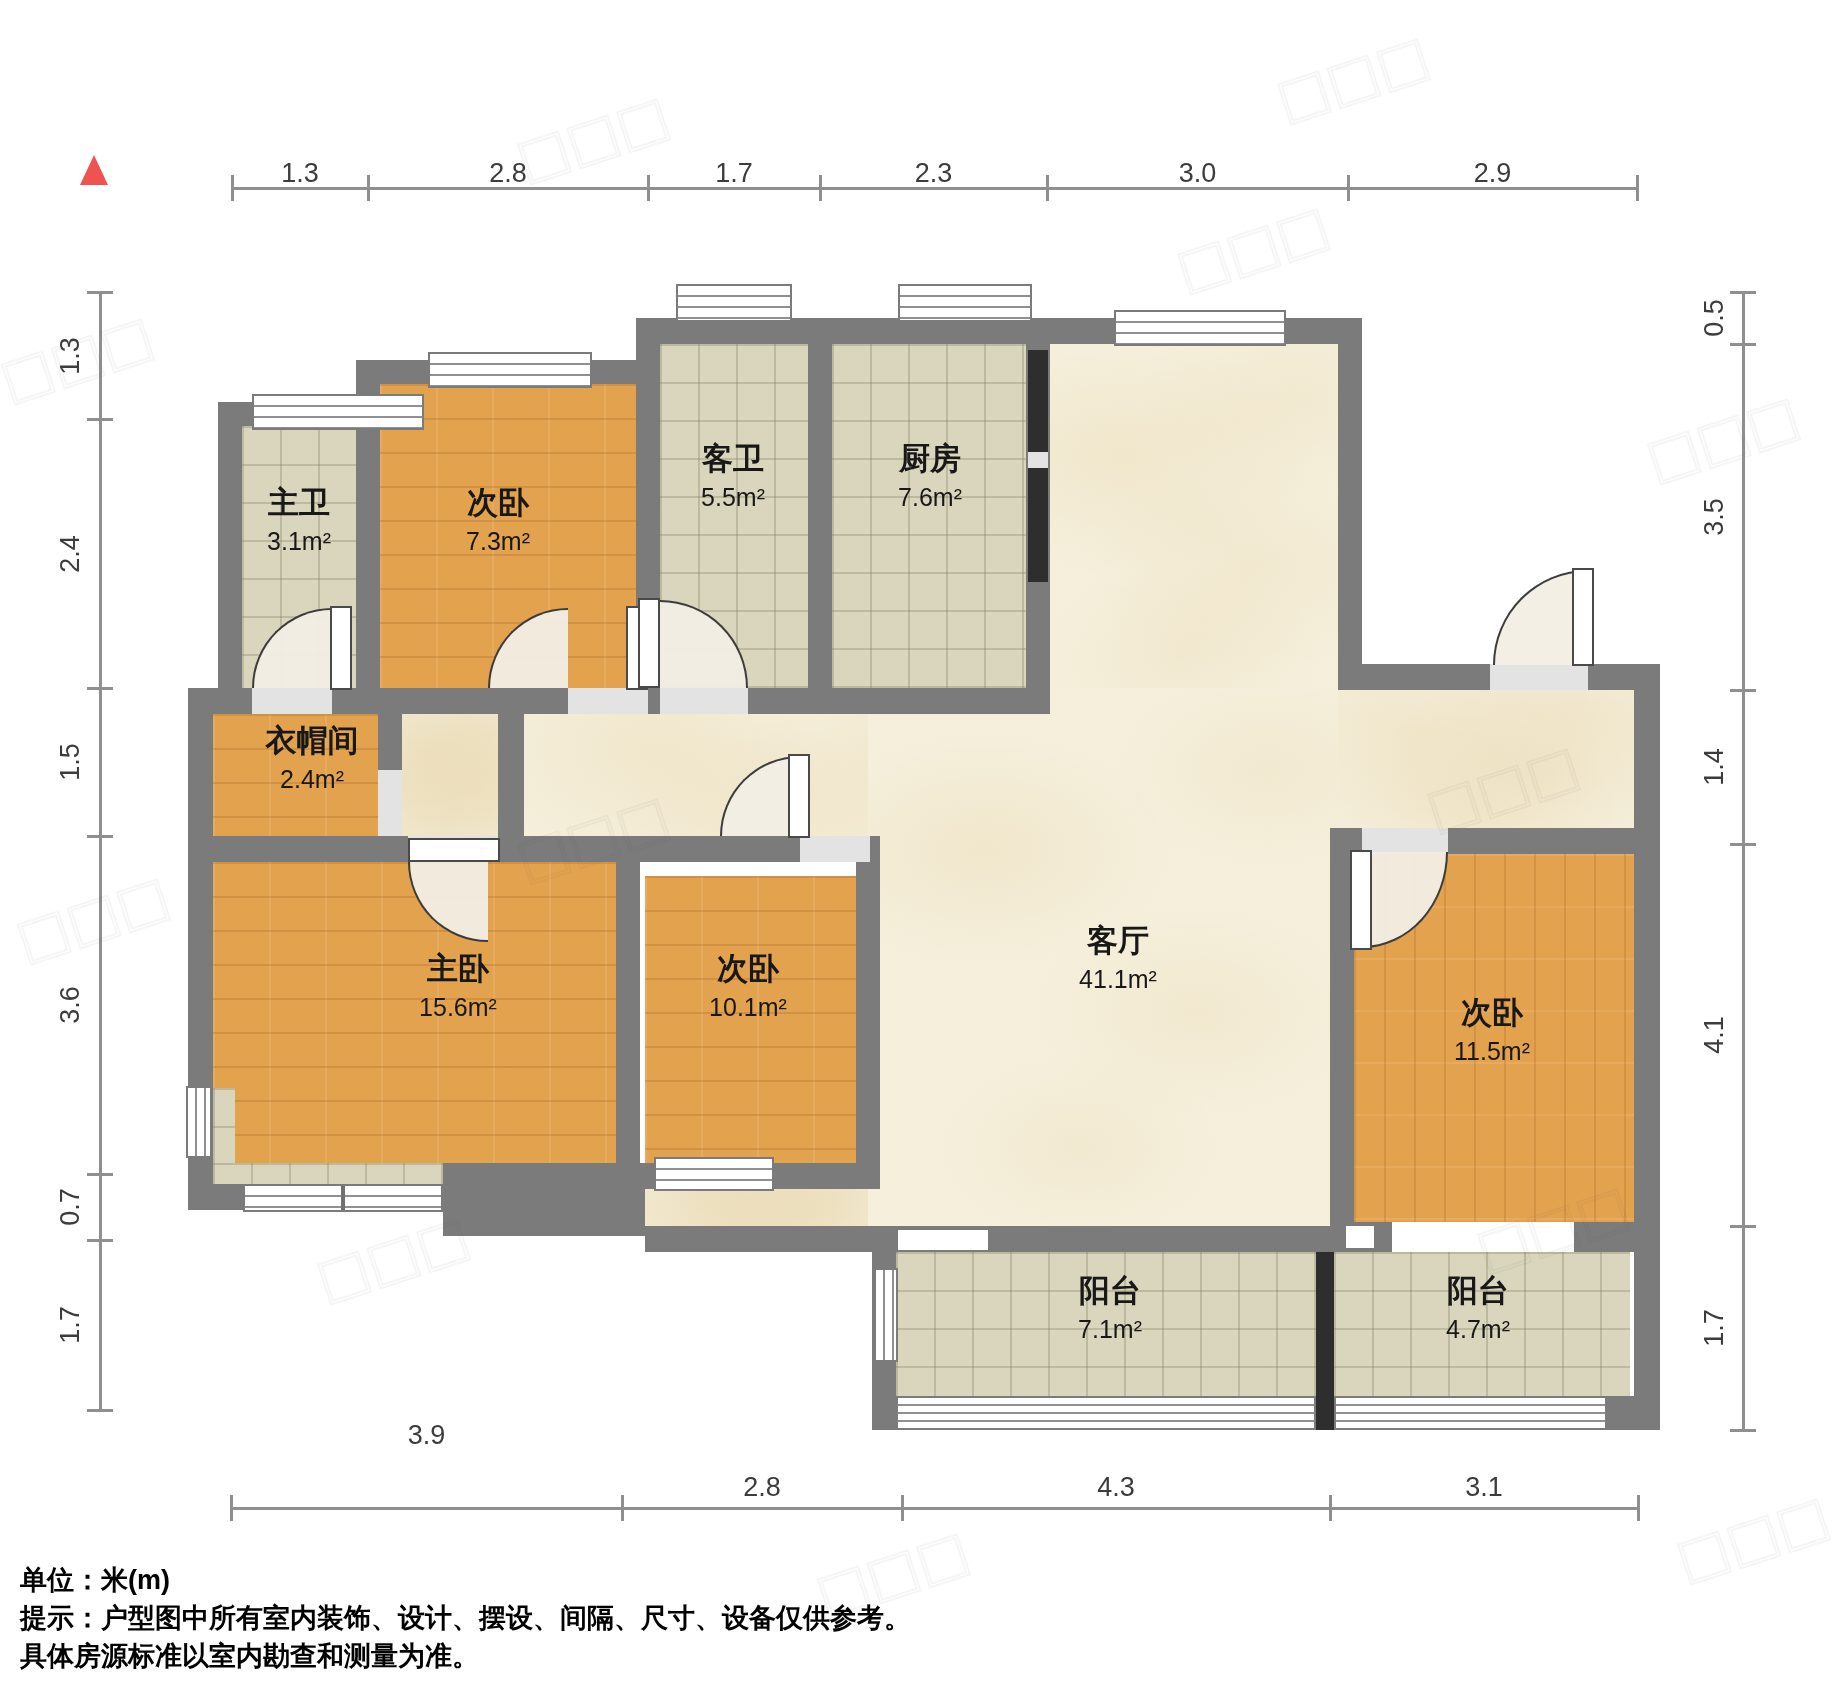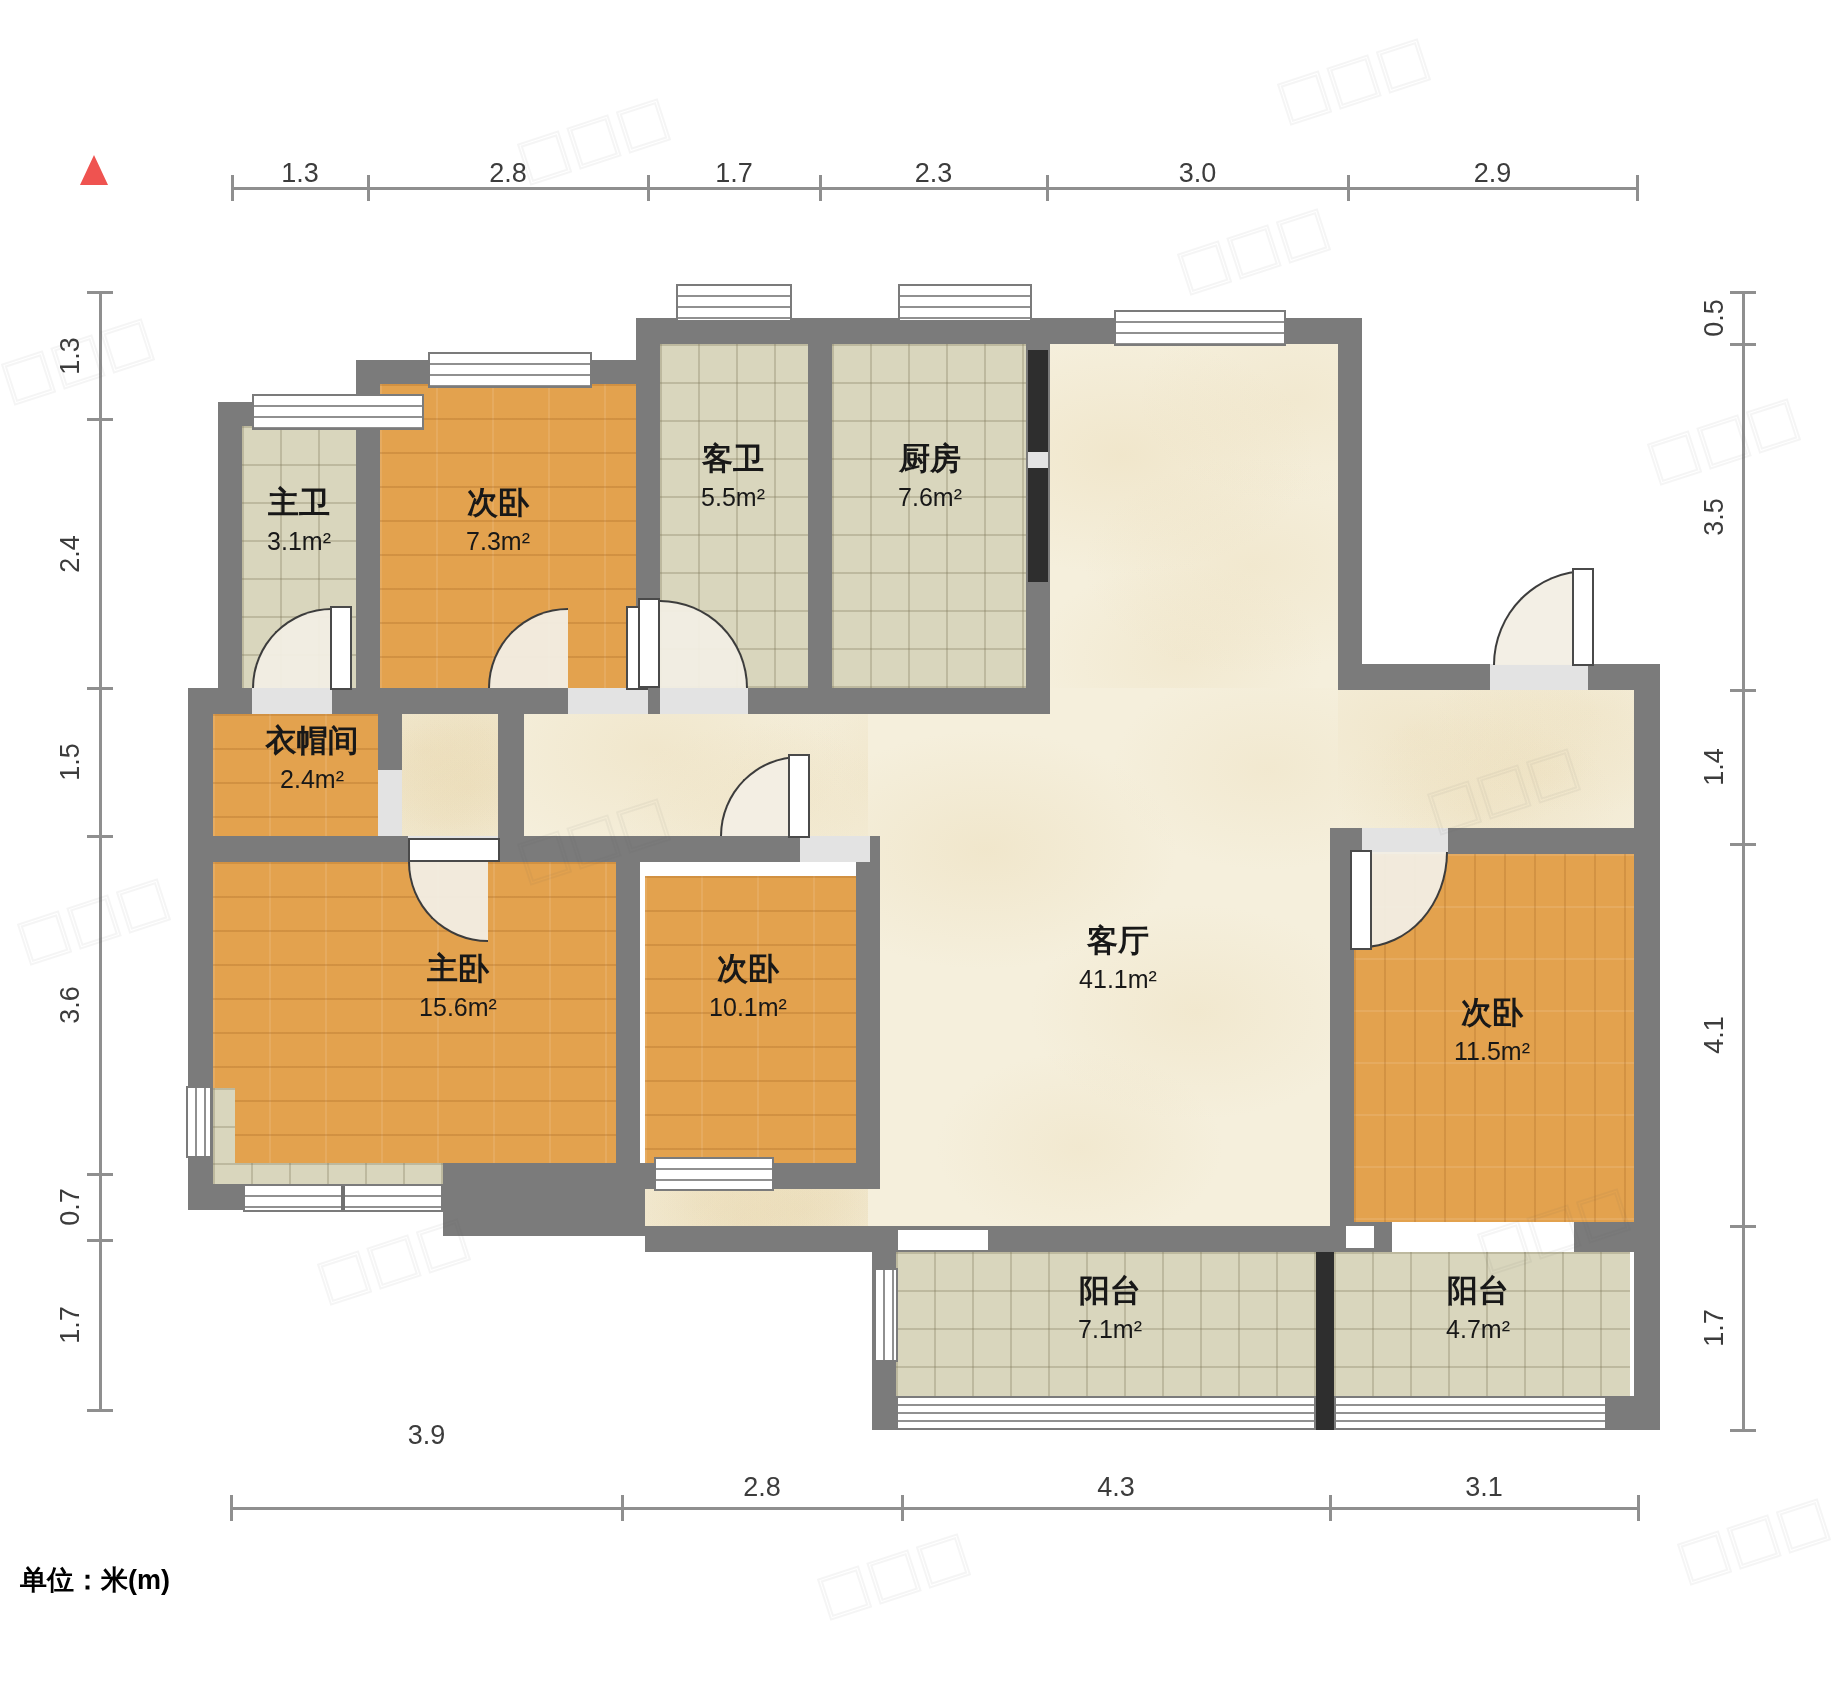--- a/index.html
+++ b/index.html
@@ -302,13 +302,15 @@
         <i></i>
         <i></i>
       </div>
       <div class="wm" style="left: 1680px; top: 1520px;">
         <i></i>
         <i></i>
         <i></i>
       </div>
     </div>
   <div class="footline" style="top:1562px">单位：米(m)</div>
+  <div class="footline" style="top:1600px">提示：户型图中所有室内装饰、设计、摆设、间隔、尺寸、设备仅供参考。</div>
+  <div class="footline" style="top:1638px">具体房源标准以室内勘查和测量为准。</div>
 </div>
 
 </body></html>

